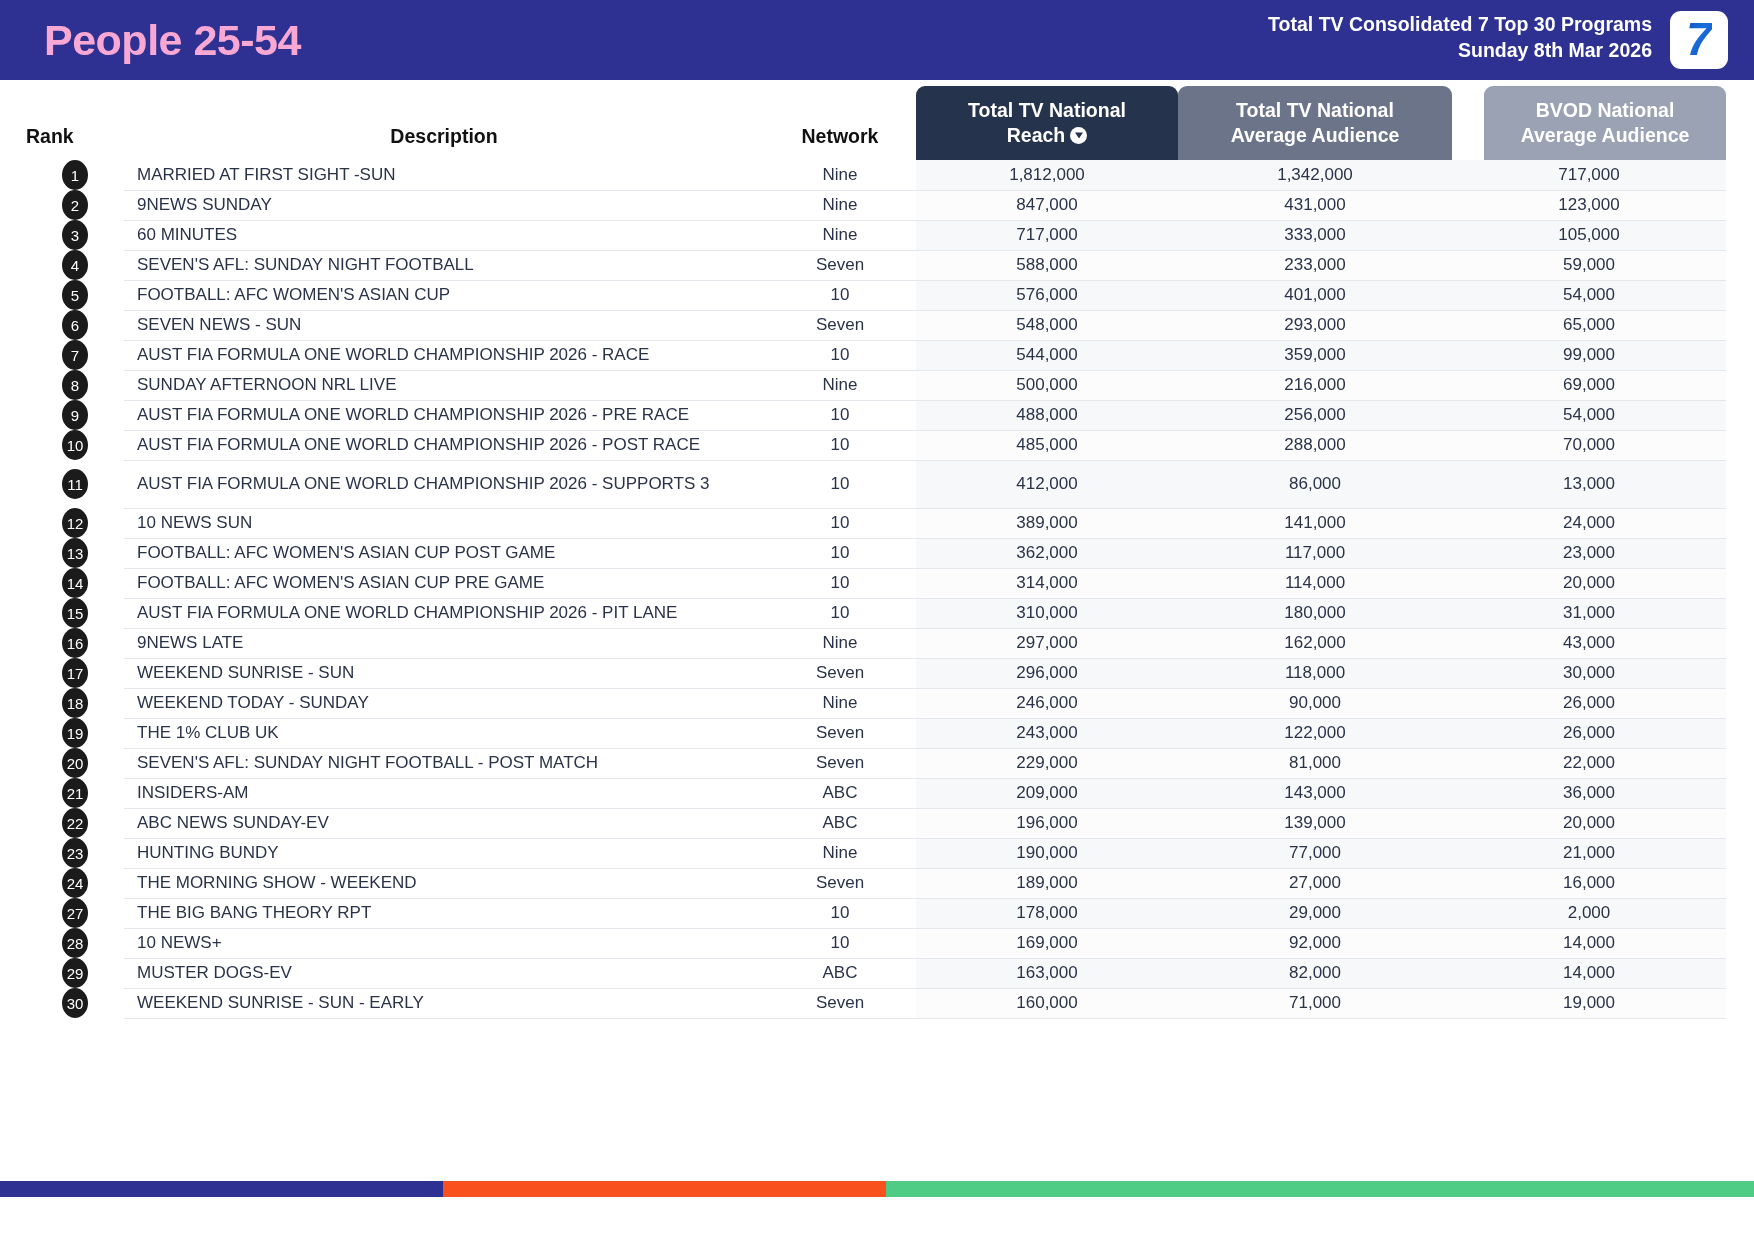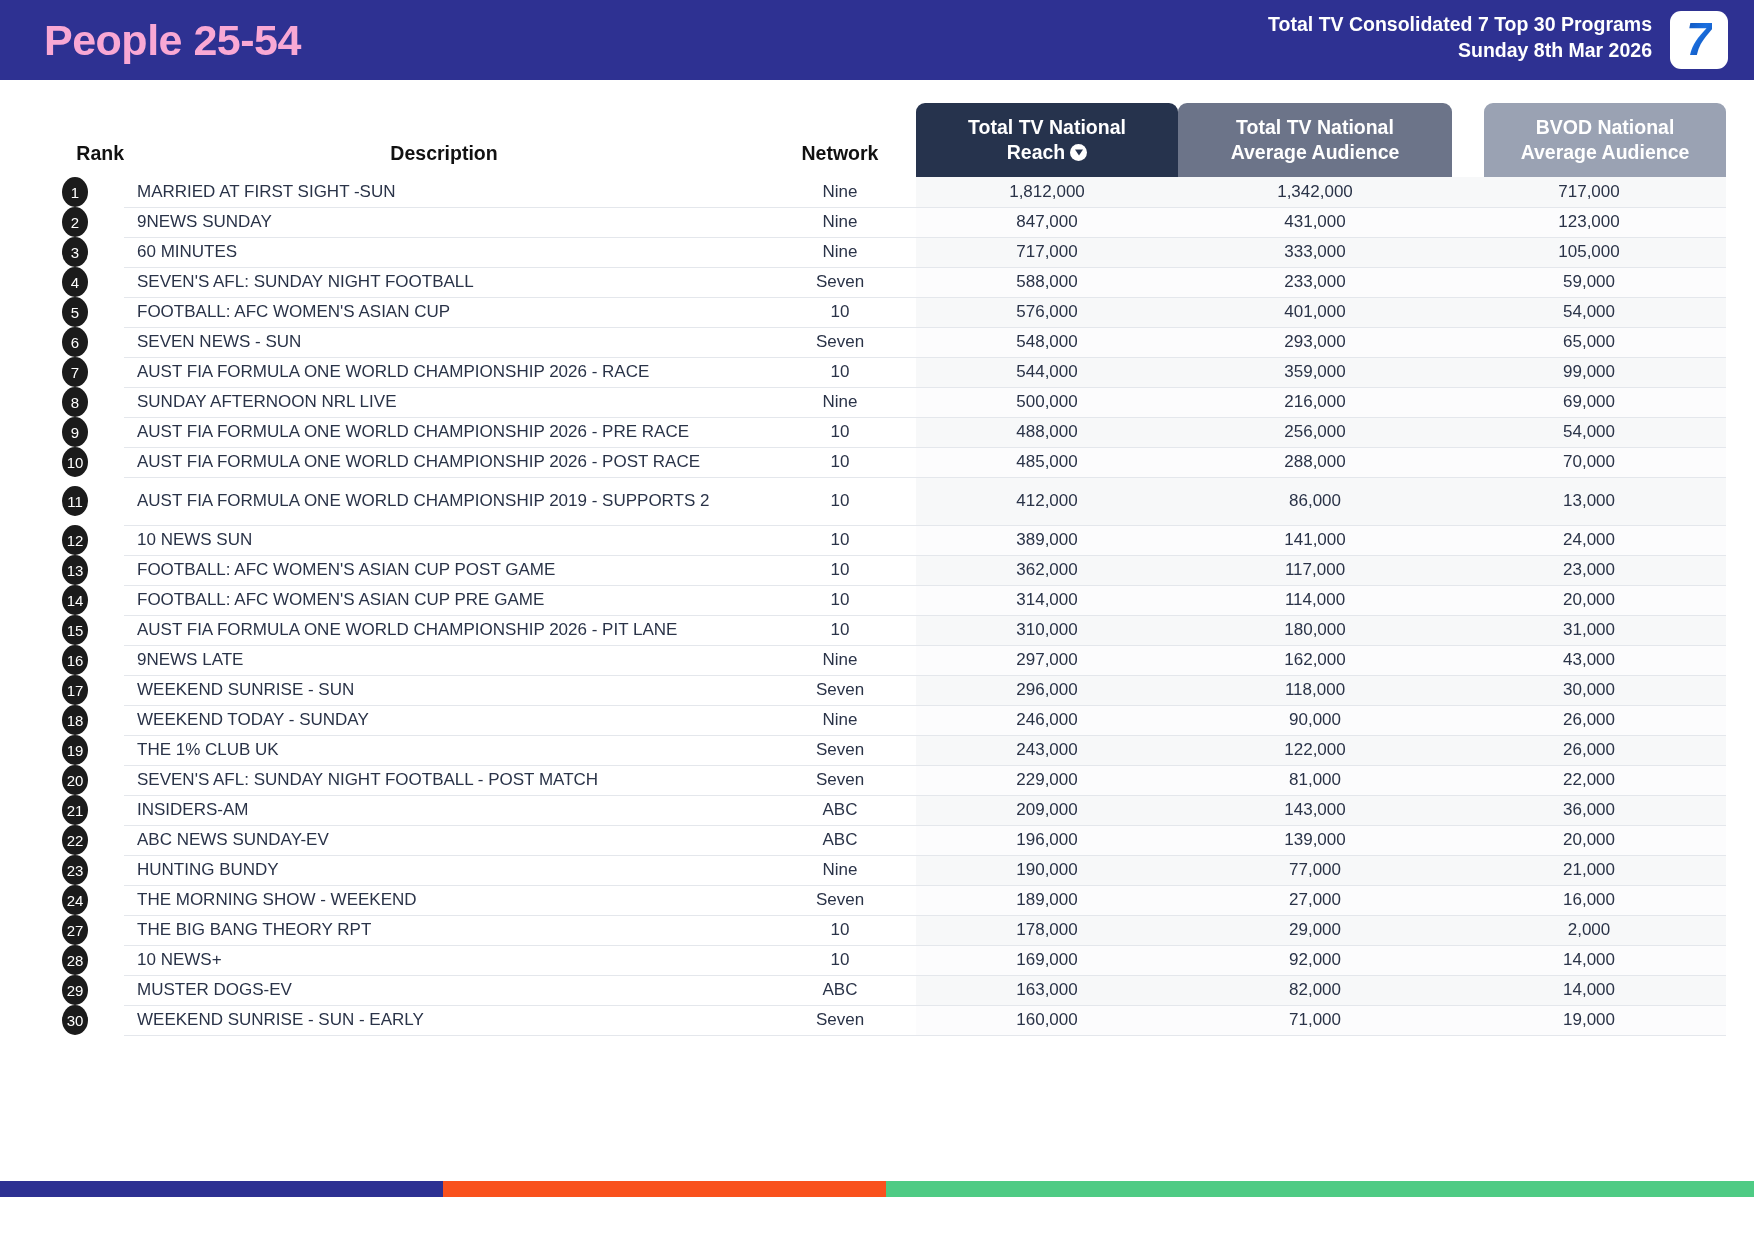--- a/index.html
+++ b/index.html
@@ -98,31 +98,31 @@
   col.c-desc   { width: 640px; }
   col.c-net    { width: 152px; }
   col.c-reach  { width: 262px; }
   col.c-avg    { width: 274px; }
   col.c-bvod   { width: 274px; }
 
   
   thead th {
     vertical-align: bottom;
     padding: 0;
-    height: 97px;
+    height: 80px;
   }
 
   th.plain-head {
     font-size: 19.5px;
     font-weight: bold;
     color: #111111;
     text-align: center;
     padding-bottom: 12px;
   }
-  th.plain-head.rank-head { text-align: right; }
+  th.plain-head.rank-head { text-align: left; }
 
   div.metric-head {
     height: 74px;
     border-radius: 9px 9px 0 0;
     color: #ffffff;
     font-size: 19.5px;
     font-weight: bold;
     line-height: 1.28;
     display: flex;
     align-items: center;
@@ -353,21 +353,21 @@
         <tr>
           <td class="cell-rank"><span class="rank-badge">10</span></td>
           <td class="cell-desc">AUST FIA FORMULA ONE WORLD CHAMPIONSHIP 2026 - POST RACE</td>
           <td class="cell-net">10</td>
           <td class="cell-num">485,000</td>
           <td class="cell-num">288,000</td>
           <td class="cell-num">70,000</td>
         </tr>
         <tr class="tall">
           <td class="cell-rank"><span class="rank-badge">11</span></td>
-          <td class="cell-desc">AUST FIA FORMULA ONE WORLD CHAMPIONSHIP 2019 - SUPPORTS 2</td>
+          <td class="cell-desc">AUST FIA FORMULA ONE WORLD CHAMPIONSHIP 2026 - SUPPORTS 3</td>
           <td class="cell-net">10</td>
           <td class="cell-num">412,000</td>
           <td class="cell-num">86,000</td>
           <td class="cell-num">13,000</td>
         </tr>
         <tr>
           <td class="cell-rank"><span class="rank-badge">12</span></td>
           <td class="cell-desc">10 NEWS SUN</td>
           <td class="cell-net">10</td>
           <td class="cell-num">389,000</td>

